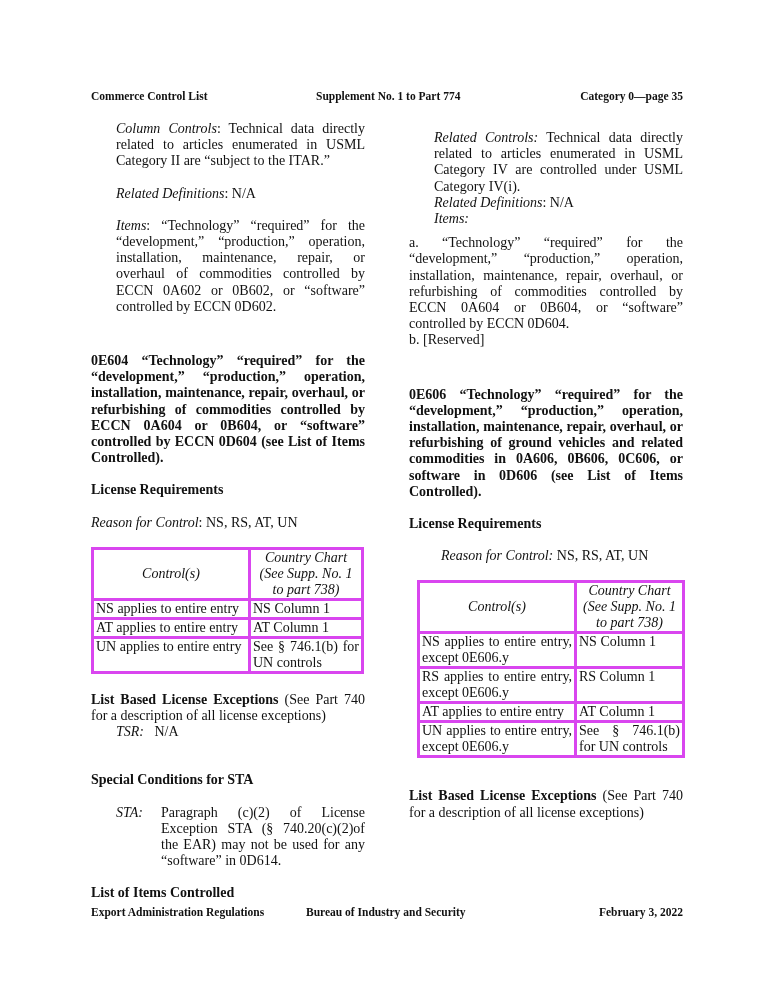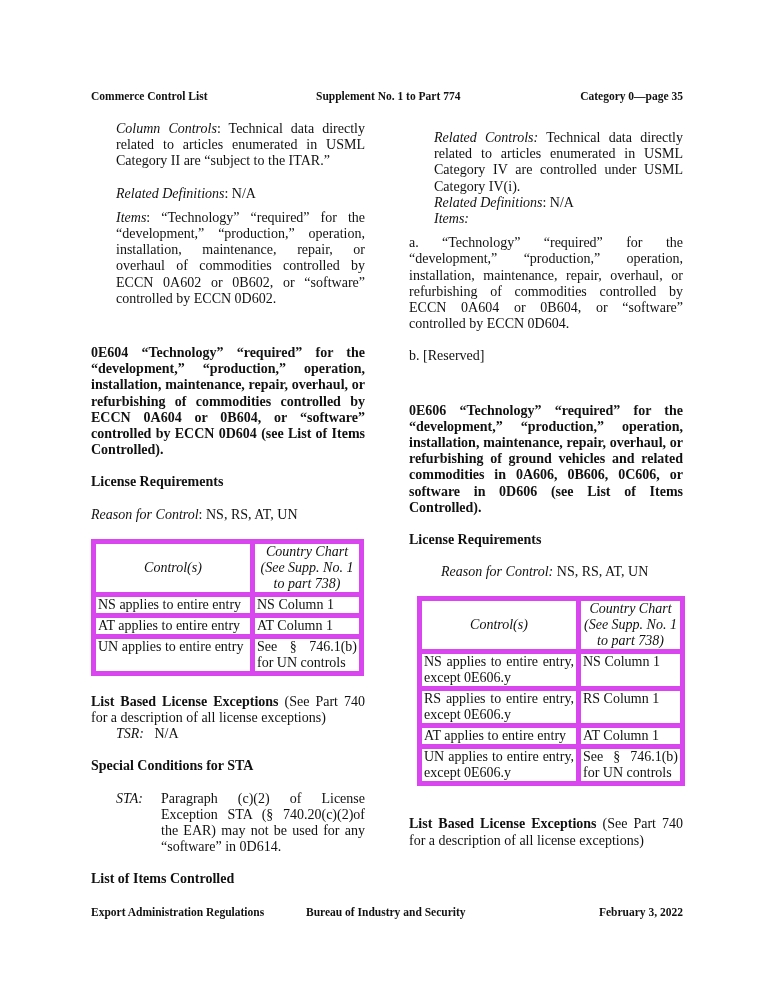--- a/index.html
+++ b/index.html
@@ -10,39 +10,39 @@
   .ftr { top: 906px; }
   .hdr span, .ftr span { position: absolute; white-space: nowrap; }
   .col { position: absolute; width: 274px; font-size: 14px; line-height: 16.2px; text-align: justify; }
   .col p { margin: 0; }
   .left { left: 91px; top: 121px; }
   .right { left: 409px; top: 130px; }
   .ind { padding-left: 25px; }
   .b { font-weight: bold; }
   .i { font-style: italic; }
   table { border-collapse: collapse; font-size: 14px; line-height: 16px; }
-  td, th { border: 5px solid #d946ef; padding: 0 2px; vertical-align: top; font-weight: normal; }
+  td, th { border: 3px solid #d946ef; padding: 0 2px; vertical-align: top; font-weight: normal; }
   th { font-style: italic; text-align: center; vertical-align: middle; }
   .sta-row { display: flex; padding-left: 25px; }
   .sta-row .lbl { width: 45px; flex: none; font-style: italic; }
   .sta-row .txt { flex: 1; text-align: justify; }
 </style>
 </head>
 <body>
 
 <div class="hdr">
   <span style="left:0">Commerce Control List</span>
   <span style="left:225px">Supplement No. 1 to Part 774</span>
   <span style="right:0">Category 0—page  35</span>
 </div>
 
 <div class="col left">
   <p class="ind"><span class="i">Column Controls</span><span>:  Technical data directly related to articles enumerated in USML Category II are “subject to the ITAR.”</span></p>
   <p class="ind" style="margin-top:16px"><span class="i">Related Definitions</span><span>: N/A</span></p>
-  <p class="ind" style="margin-top:8px"><span class="i">Items</span><span>:   “Technology” “required” for the “development,” “production,” operation, installation, maintenance, repair, or overhaul of commodities controlled by ECCN 0A602 or 0B602, or “software” controlled by ECCN 0D602.</span></p>
+  <p class="ind" style="margin-top:16px"><span class="i">Items</span><span>:   “Technology” “required” for the “development,” “production,” operation, installation, maintenance, repair, or overhaul of commodities controlled by ECCN 0A602 or 0B602, or “software” controlled by ECCN 0D602.</span></p>
   <p class="b" style="margin-top:38px">0E604   “Technology” “required” for the “development,” “production,” operation, installation, maintenance, repair, overhaul, or refurbishing of commodities controlled by ECCN 0A604 or 0B604, or “software” controlled by ECCN 0D604 (see List of Items Controlled).</p>
   <p class="b" style="margin-top:16px">License Requirements</p>
   <p style="margin-top:16px"><span class="i">Reason for Control</span><span>: NS, RS, AT, UN</span></p>
   <table style="margin-top:16px; width:273px">
     <tbody>
         <tr>
       <th style="width:150px">Control(s)</th>
       <th>Country Chart (See Supp. No. 1 to part 738)</th>
     </tr>
     <tr>
@@ -54,34 +54,34 @@
           <td>AT Column 1</td>
         </tr>
     <tr>
           <td>UN applies to entire entry</td>
           <td>See § 746.1(b) for UN controls</td>
         </tr>
   </tbody>
     </table>
   <p style="margin-top:18px"><span class="b">List Based License Exceptions</span><span> (See Part 740 for a description of all license exceptions)</span></p>
   <p class="ind" style=""><span class="i">TSR:</span>&nbsp;&nbsp;&nbsp;<span>N/A</span></p>
-  <p class="b" style="margin-top:16px">Special Conditions for STA</p>
+  <p class="b" style="margin-top:32px">Special Conditions for STA</p>
   <div class="sta-row" style="margin-top:16px">
     <span class="lbl">STA:</span>
     <span class="txt">Paragraph (c)(2) of License Exception STA (§ 740.20(c)(2)of the EAR) may not be used for any “software” in 0D614.</span>
   </div>
   <p class="b" style="margin-top:16px">List of Items Controlled</p>
 </div>
 
 <div class="col right">
   <p class="ind"><span class="i">Related Controls:</span><span> Technical data directly related to articles enumerated in USML Category IV are controlled under USML Category IV(i).</span></p>
   <p class="ind"><span class="i">Related Definitions</span><span>: N/A</span></p>
   <p class="ind i">Items:</p>
   <p style="margin-top:8px">a.  “Technology” “required” for the “development,” “production,” operation, installation, maintenance, repair, overhaul, or refurbishing of commodities controlled by ECCN 0A604 or 0B604, or “software” controlled by ECCN 0D604.</p>
-  <p style="margin-top:16px">b. [Reserved]</p>
+  <p style="">b. [Reserved]</p>
   <p class="b" style="margin-top:38px">0E606 “Technology” “required” for the “development,” “production,” operation, installation, maintenance, repair, overhaul, or refurbishing of ground vehicles and related commodities in 0A606, 0B606, 0C606, or software in 0D606 (see List of Items Controlled).</p>
   <p class="b" style="margin-top:16px">License Requirements</p>
   <p style="margin-top:16px; padding-left:32px"><span class="i">Reason for Control:</span><span> NS, RS, AT, UN</span></p>
   <table style="margin-top:16px; margin-left:8px; width:268px">
     <tbody>
         <tr>
       <th style="width:150px">Control(s)</th>
       <th>Country Chart (See Supp. No. 1 to part 738)</th>
     </tr>
     <tr>

